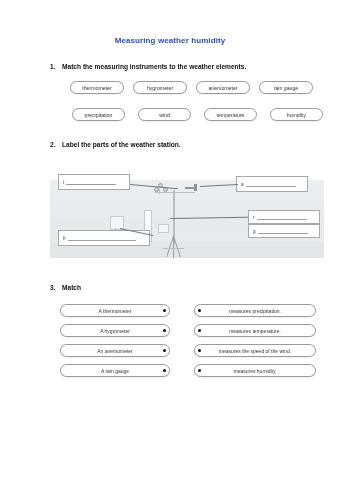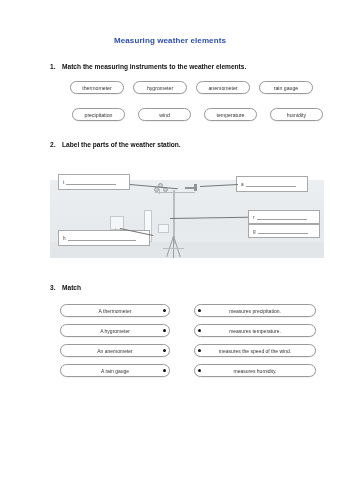--- a/index.html
+++ b/index.html
@@ -179,21 +179,21 @@
   }
   .ldot { right: 4px; }
   .rdot { left: 4px; }
   .cellwrap { position: relative; display: flex; align-items: center; }
 </style>
 </head>
 <body>
 
 <div class="page">
 
-  <div class="title">Measuring weather elements</div>
+  <div class="title">Measuring weather humidity</div>
 
   <div class="section">
     <div class="section-head">
       <span class="num">1.</span><span>Match the measuring instruments to the weather elements.</span>
     </div>
     <div class="pill-row">
       <div class="pill">thermometer</div>
       <div class="pill">hygrometer</div>
       <div class="pill">anemometer</div>
       <div class="pill">rain gauge</div>

